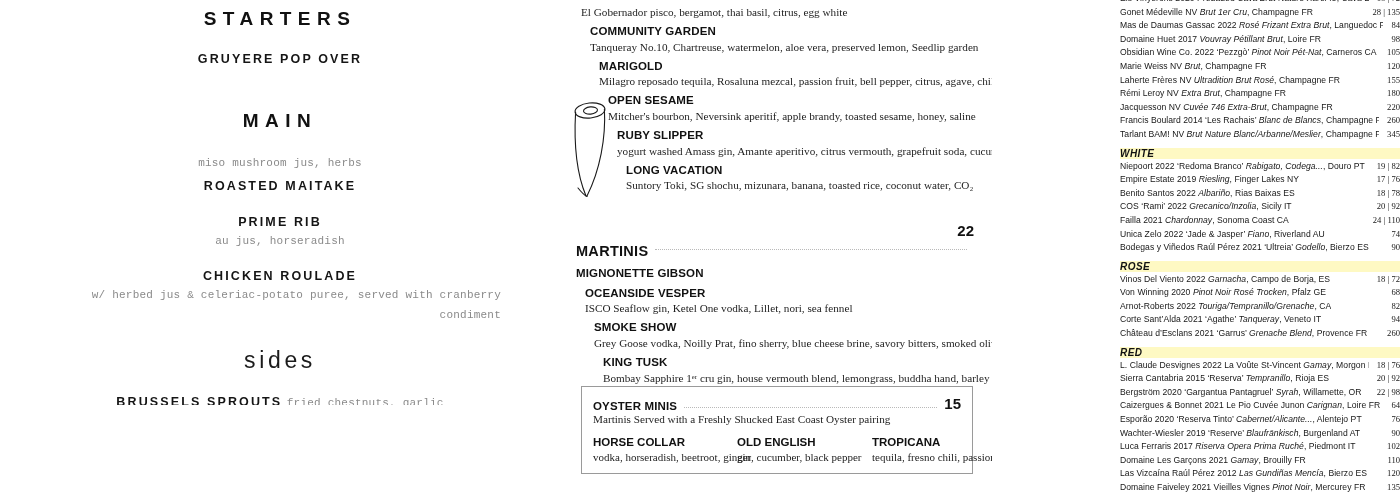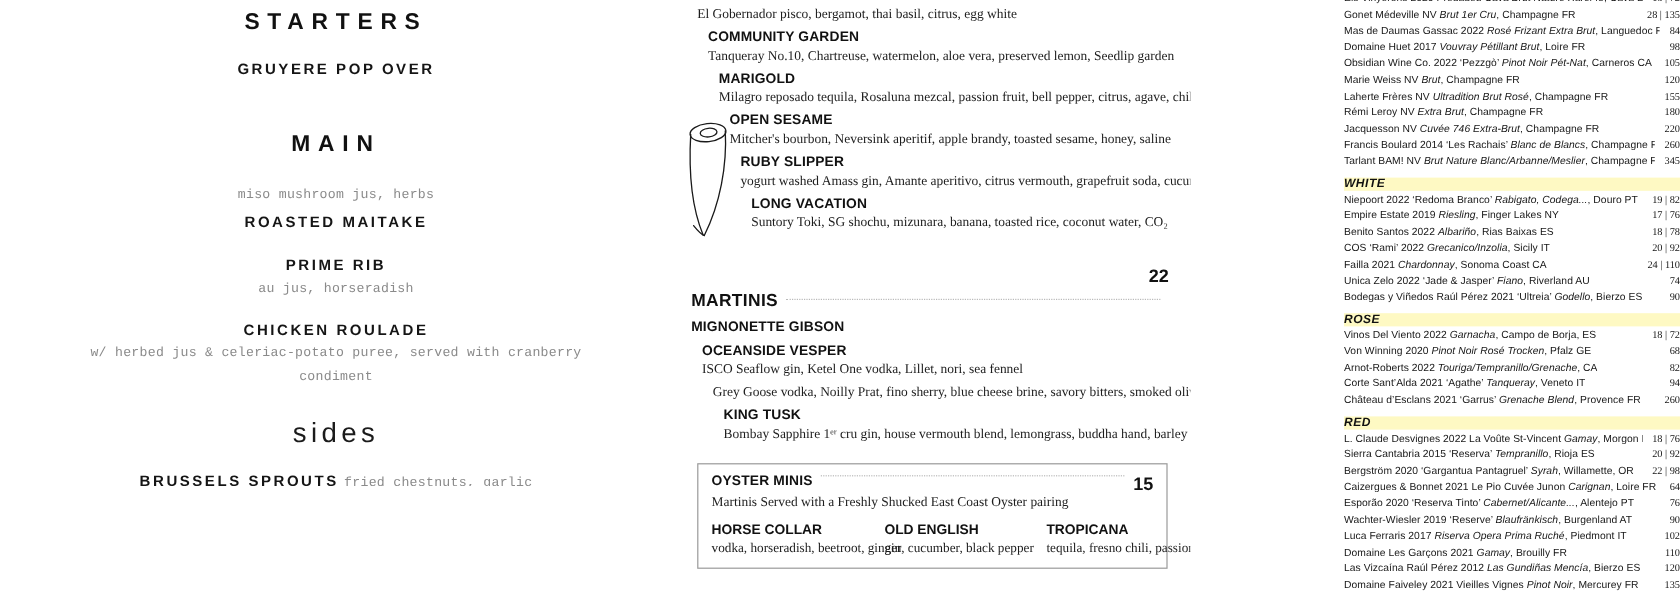--- a/index.html
+++ b/index.html
@@ -139,21 +139,21 @@
   #oyster-box {
     position: absolute;
     left: 19px;
     top: 386px;
     width: 392px;
     border: 1px solid #9a9a9a;
     box-sizing: border-box;
     padding: 8px 11px 10px 11px;
     background: #fff;
   }
-  .oy-head-row { display: flex; align-items: flex-start; }
+  .oy-head-row { display: flex; align-items: flex-end; }
   .oy-title {
     font-family: "Liberation Sans", sans-serif;
     font-weight: 700;
     font-size: 11.5px;
     letter-spacing: 0.012em;
     color: #111;
     text-transform: uppercase;
     white-space: nowrap;
   }
   .oy-price {
@@ -279,21 +279,21 @@
   </p>
   <p class="dish">
     <span class="dish-desc block">au jus, horseradish</span>
   </p>
 
   <div style="height:12px"></div>
 
   <p class="dish">
     <span class="dish-name">CHICKEN ROULADE</span>
   </p>
-  <p class="dish" style="padding:0 59px;">
+  <p class="dish" style="padding:0 59px;text-align:right;">
     <span class="dish-desc block">w/ herbed jus &amp; celeriac-potato puree, served with cranberry condiment</span>
   </p>
 
   <div style="height:17px"></div>
 
 
   <div style="height:5px"></div>
 
   <div class="script-head">sides</div>
 
@@ -388,20 +388,21 @@
   <div style="height:4px"></div>
 
   <div style="padding-left:23px">
     <div class="ck-name">OCEANSIDE VESPER</div>
     <div class="ck-desc">ISCO Seaflow gin,  Ketel One vodka, Lillet, nori, sea fennel</div>
   </div>
 
   <div style="height:4px"></div>
 
   <div style="padding-left:32px">
+    <div class="ck-name">SMOKE SHOW</div>
     <div class="ck-desc">Grey Goose vodka, Noilly Prat, fino sherry, blue cheese brine, savory bitters, smoked olive oil</div>
   </div>
 
   <div style="height:4px"></div>
 
   <div style="padding-left:41px">
     <div class="ck-name">KING TUSK</div>
     <div class="ck-desc">Bombay Sapphire 1ᵉʳ cru gin, house vermouth blend, lemongrass, buddha hand, barley</div>
   </div>
 

